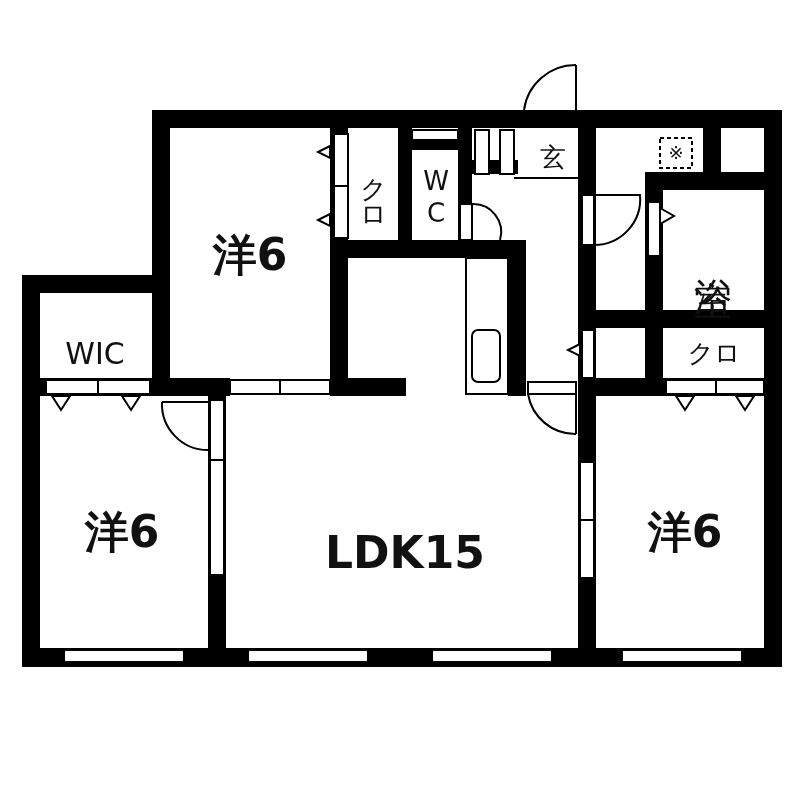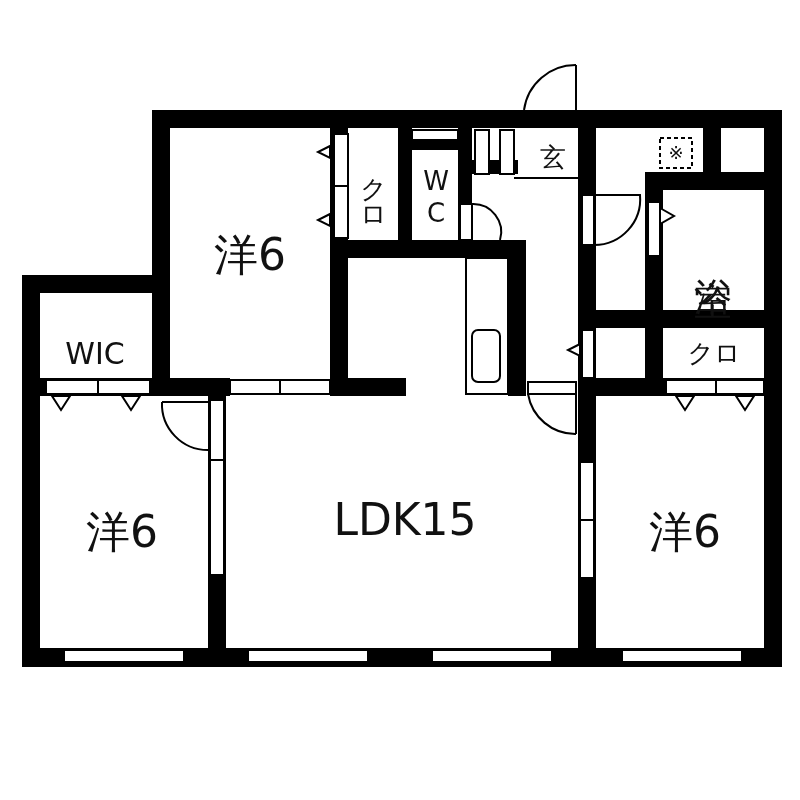--- a/index.html
+++ b/index.html
@@ -1,19 +1,19 @@
 <!DOCTYPE html>
 <html><head>
 <meta charset="utf-8">
 <style>
   html,body{margin:0;padding:0;background:#fff;}
   body{width:800px;height:800px;overflow:hidden;position:relative;font-family:"DejaVu Sans",sans-serif;}
   #plan{position:absolute;left:0;top:0;width:800px;height:800px;}
   .lbl{position:absolute;color:#111;white-space:nowrap;line-height:1;transform:translate(-50%,-50%);}
-  .big{font-size:44px;font-family:"DejaVu Sans",sans-serif;font-weight:normal;letter-spacing:0px;}
+  .big{font-size:44px;font-family:"DejaVu Sans",sans-serif;font-weight:bold;letter-spacing:0px;}
   .mid{font-size:30px;}
   .sm{font-size:26px;}
   .vert{writing-mode:vertical-rl;text-orientation:upright;letter-spacing:2px;}
 </style>
 </head>
 <body>
 
 <svg id="plan" viewBox="0 0 800 800" xmlns="http://www.w3.org/2000/svg">
   <g fill="#000">
 
@@ -130,20 +130,20 @@
   </g>
 
   <g fill="none" stroke="#000" stroke-width="2" stroke-dasharray="4 3">
     <rect x="660" y="138" width="32" height="30"></rect>
   </g>
 </svg>
 
 <div class="lbl big" style="left:250px;top:255px;">洋6</div>
 <div class="lbl big" style="left:122px;top:532px;">洋6</div>
 <div class="lbl big" style="left:685px;top:532px;">洋6</div>
-<div class="lbl big" style="left:405px;top:520px;">LDK15</div>
+<div class="lbl big" style="left:405px;top:553px;">LDK15</div>
 <div class="lbl mid" style="left:95px;top:354px;">WIC</div>
 <div class="lbl sm vert" style="left:374px;top:190px;">クロ</div>
 <div class="lbl sm" style="left:714px;top:353px;">クロ</div>
 <div class="lbl sm vert" style="left:436px;top:198px;">WC</div>
 <div class="lbl sm" style="left:553px;top:157px;">玄</div>
 <div class="lbl mid vert" style="left:713px;top:250px;font-size:38px;">浴室</div>
 <div class="lbl" style="left:676px;top:153px;font-size:18px;">※</div>
 
 </body></html>

